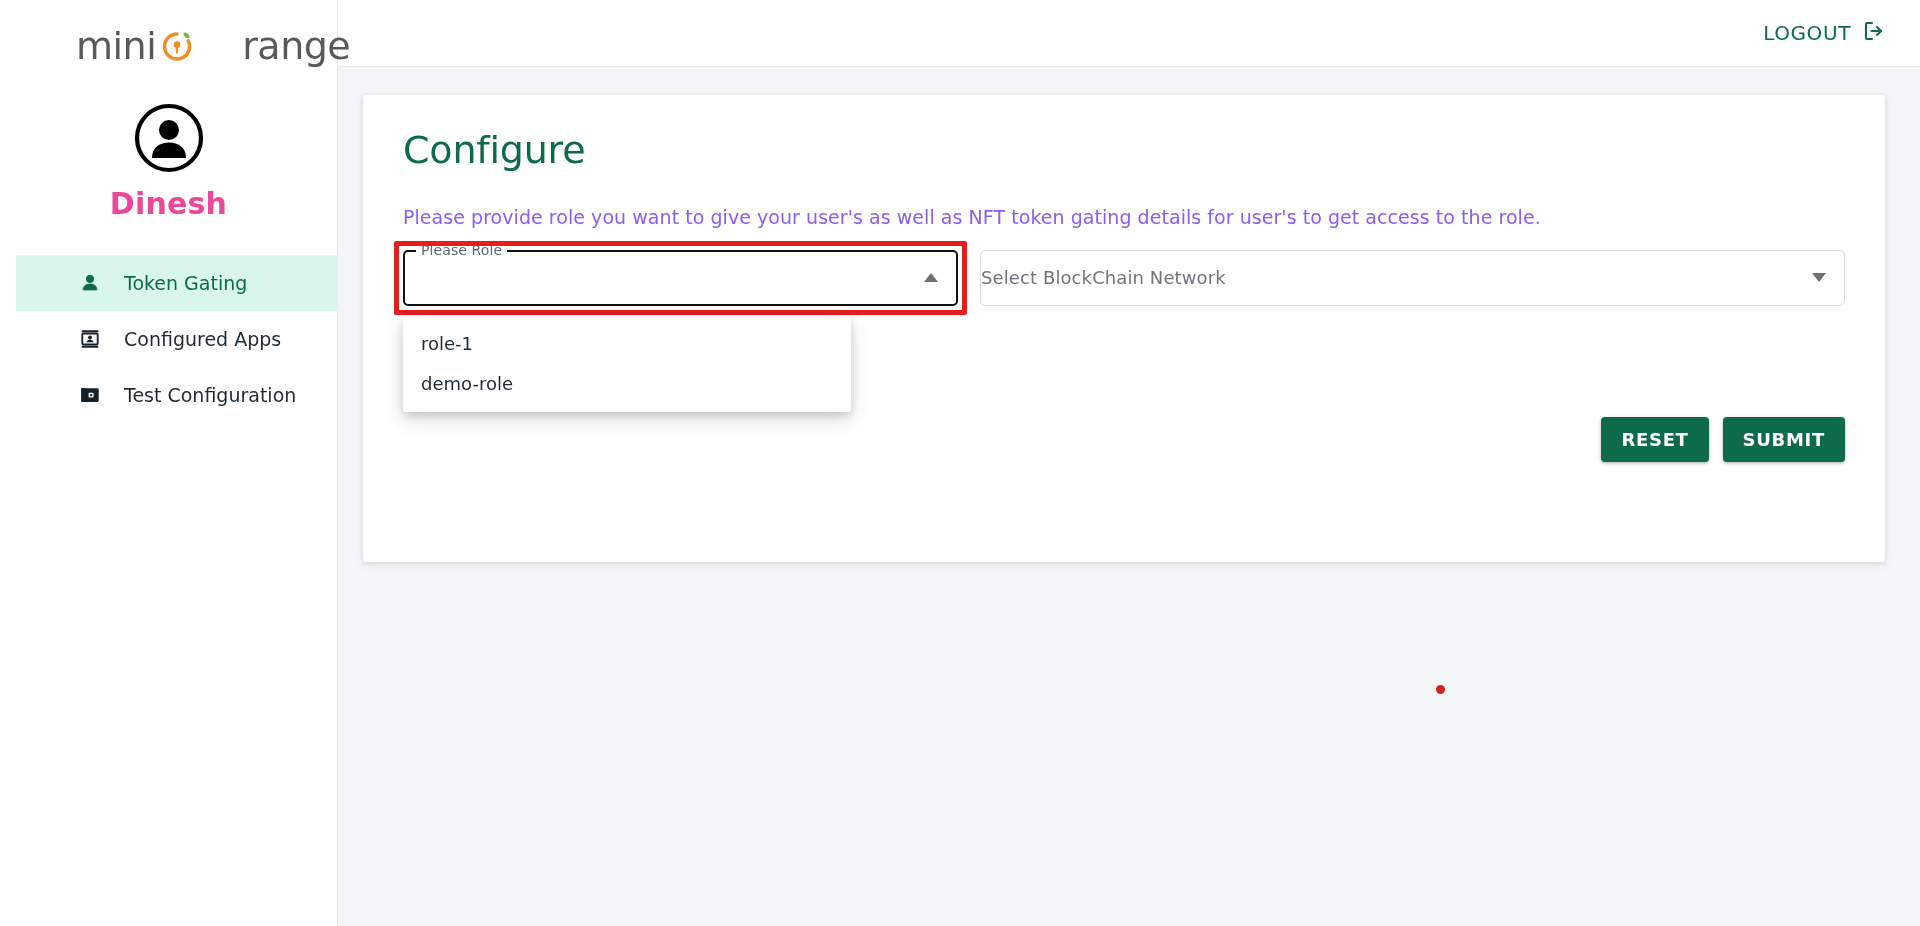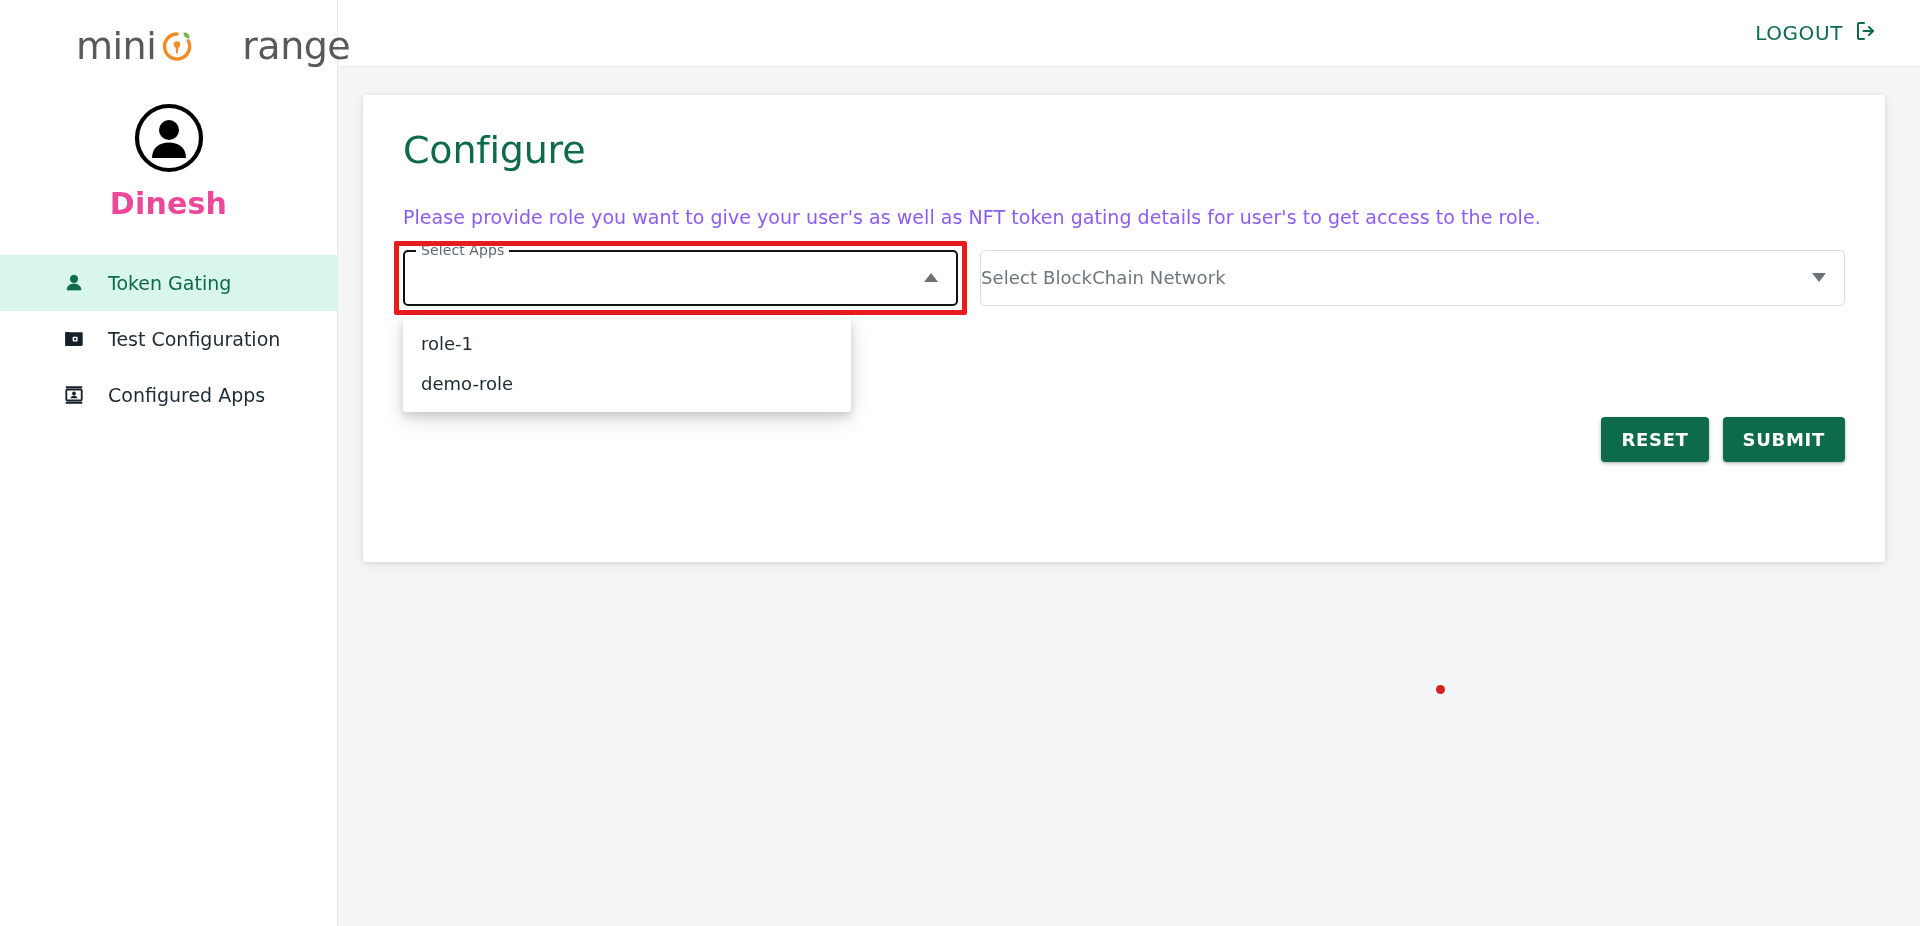--- a/index.html
+++ b/index.html
@@ -82,20 +82,21 @@
   .nav-item {
     height: 56px;
     display: flex;
     align-items: center;
     gap: 22px;
     padding-left: 62px;
     cursor: pointer;
     color: #1d2b36;
     font-size: 19px;
     font-family: "DejaVu Sans", sans-serif;
+    margin-left: 16px;
   }
   .nav-item .nav-icon {
     width: 24px; height: 24px;
     display: flex; align-items: center; justify-content: center;
     flex: 0 0 24px;
   }
   .nav-item.active {
     background: #d8f6e9;
     color: #0e6b4a;
   }
@@ -104,21 +105,21 @@
   
   #topbar {
     position: absolute;
     left: 338px; top: 0;
     width: 1582px; height: 67px;
     background: #ffffff;
     border-bottom: 1px solid #e9eaec;
     display: flex;
     align-items: center;
     justify-content: flex-end;
-    padding-right: 38px;
+    padding-right: 30px;
     z-index: 20;
   }
   #logout-button {
     display: flex; align-items: center; gap: 11px;
     color: #0e6b4a;
     font-size: 20px;
     letter-spacing: 0.6px;
     cursor: pointer;
     font-family: "DejaVu Sans", sans-serif;
     padding: 6px 4px;
@@ -332,40 +333,40 @@
           <circle cx="12" cy="7.5" r="4"></circle>
           <path d="M4.5 19.5 C4.5 15.3 7.9 13.2 12 13.2 C16.1 13.2 19.5 15.3 19.5 19.5 Z"></path>
         </svg>
       </span>
       <span>Token Gating</span>
     </div>
 
     <div class="nav-item">
       <span class="nav-icon">
         <svg width="22" height="22" viewBox="0 0 24 24">
-          <rect x="2.5" y="4.5" width="19" height="15" rx="1.6" fill="#16202A"></rect>
-          <rect x="10.5" y="9.6" width="5.4" height="5" rx="0.8" fill="#FFFFFF"></rect>
-          <rect x="12.1" y="11" width="2.2" height="2.2" fill="#16202A"></rect>
-          <rect x="2.5" y="4.5" width="4.6" height="15" fill="#16202A"></rect>
-        </svg>
-      </span>
-      <span>Test Configuration</span>
-    </div>
-
-    <div class="nav-item">
-      <span class="nav-icon">
-        <svg width="22" height="22" viewBox="0 0 24 24">
           <rect x="3" y="2.5" width="18" height="2.2" rx="0.6" fill="#16202A"></rect>
           <rect x="3" y="19.3" width="18" height="2.2" rx="0.6" fill="#16202A"></rect>
           <rect x="3.6" y="6" width="16.8" height="12" rx="1" fill="none" stroke="#16202A" stroke-width="2"></rect>
           <circle cx="12" cy="10.4" r="2.1" fill="#16202A"></circle>
           <path d="M8.2 15.6 C8.2 13.6 10 12.7 12 12.7 C14 12.7 15.8 13.6 15.8 15.6 Z" fill="#16202A"></path>
         </svg>
       </span>
       <span>Configured Apps</span>
+    </div>
+
+    <div class="nav-item">
+      <span class="nav-icon">
+        <svg width="22" height="22" viewBox="0 0 24 24">
+          <rect x="2.5" y="4.5" width="19" height="15" rx="1.6" fill="#16202A"></rect>
+          <rect x="10.5" y="9.6" width="5.4" height="5" rx="0.8" fill="#FFFFFF"></rect>
+          <rect x="12.1" y="11" width="2.2" height="2.2" fill="#16202A"></rect>
+          <rect x="2.5" y="4.5" width="4.6" height="15" fill="#16202A"></rect>
+        </svg>
+      </span>
+      <span>Test Configuration</span>
     </div>
 
   </div>
 </div>
 
 <div id="topbar">
   <div id="logout-button">
     <span>LOGOUT</span>
     <span>
       <svg width="24" height="24" viewBox="0 0 24 24" fill="none" stroke="#0E6B4A" stroke-width="2" stroke-linecap="round" stroke-linejoin="round">
@@ -383,21 +384,21 @@
 
     <div id="card-title">Configure</div>
     <div id="card-desc">Please provide role you want to give your user's as well as NFT token gating details for user's to get access to the role.</div>
 
     <div id="form-grid">
 
       <div class="field">
         <div id="role-highlight"></div>
 
         <div class="select-role-box">
-          <span class="notch-label">Select Apps</span>
+          <span class="notch-label">Please Role</span>
           <span class="select-value"></span>
           <span class="caret">
             <svg width="14" height="9" viewBox="0 0 14 9">
                 <path d="M7 0 L14 9 L0 9 Z" fill="#6B7278"></path>
               </svg>
           </span>
         </div>
 
         <div id="role-menu">
           <div class="menu-option">role-1</div>

